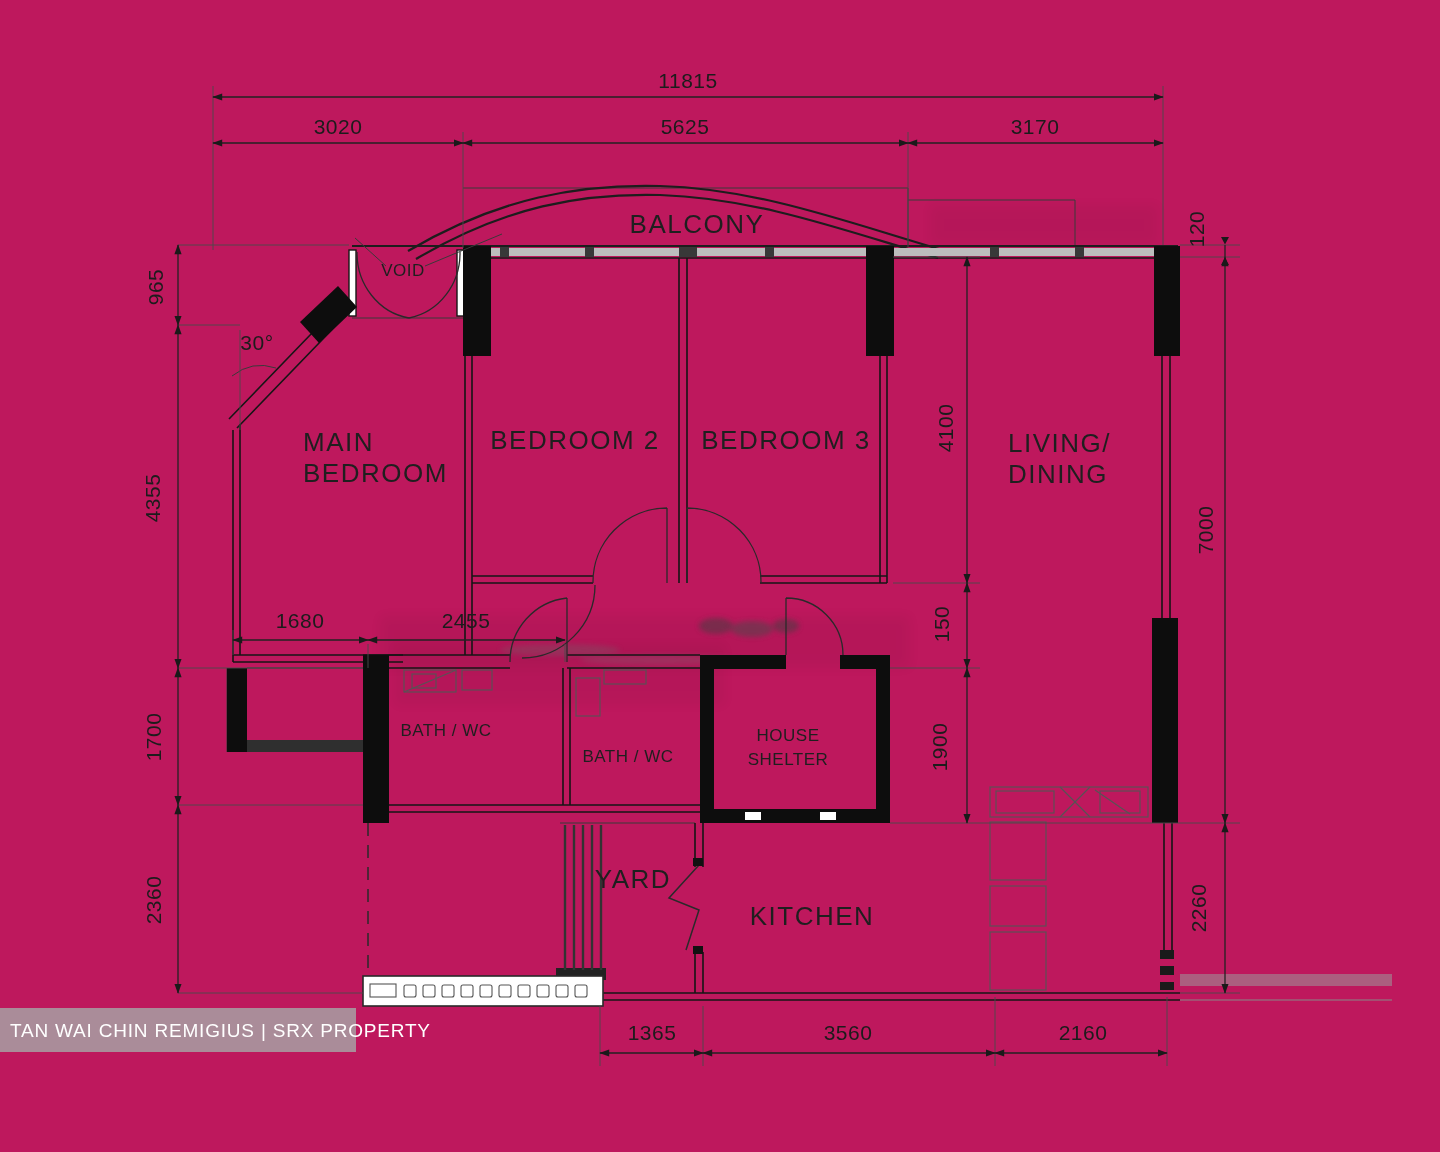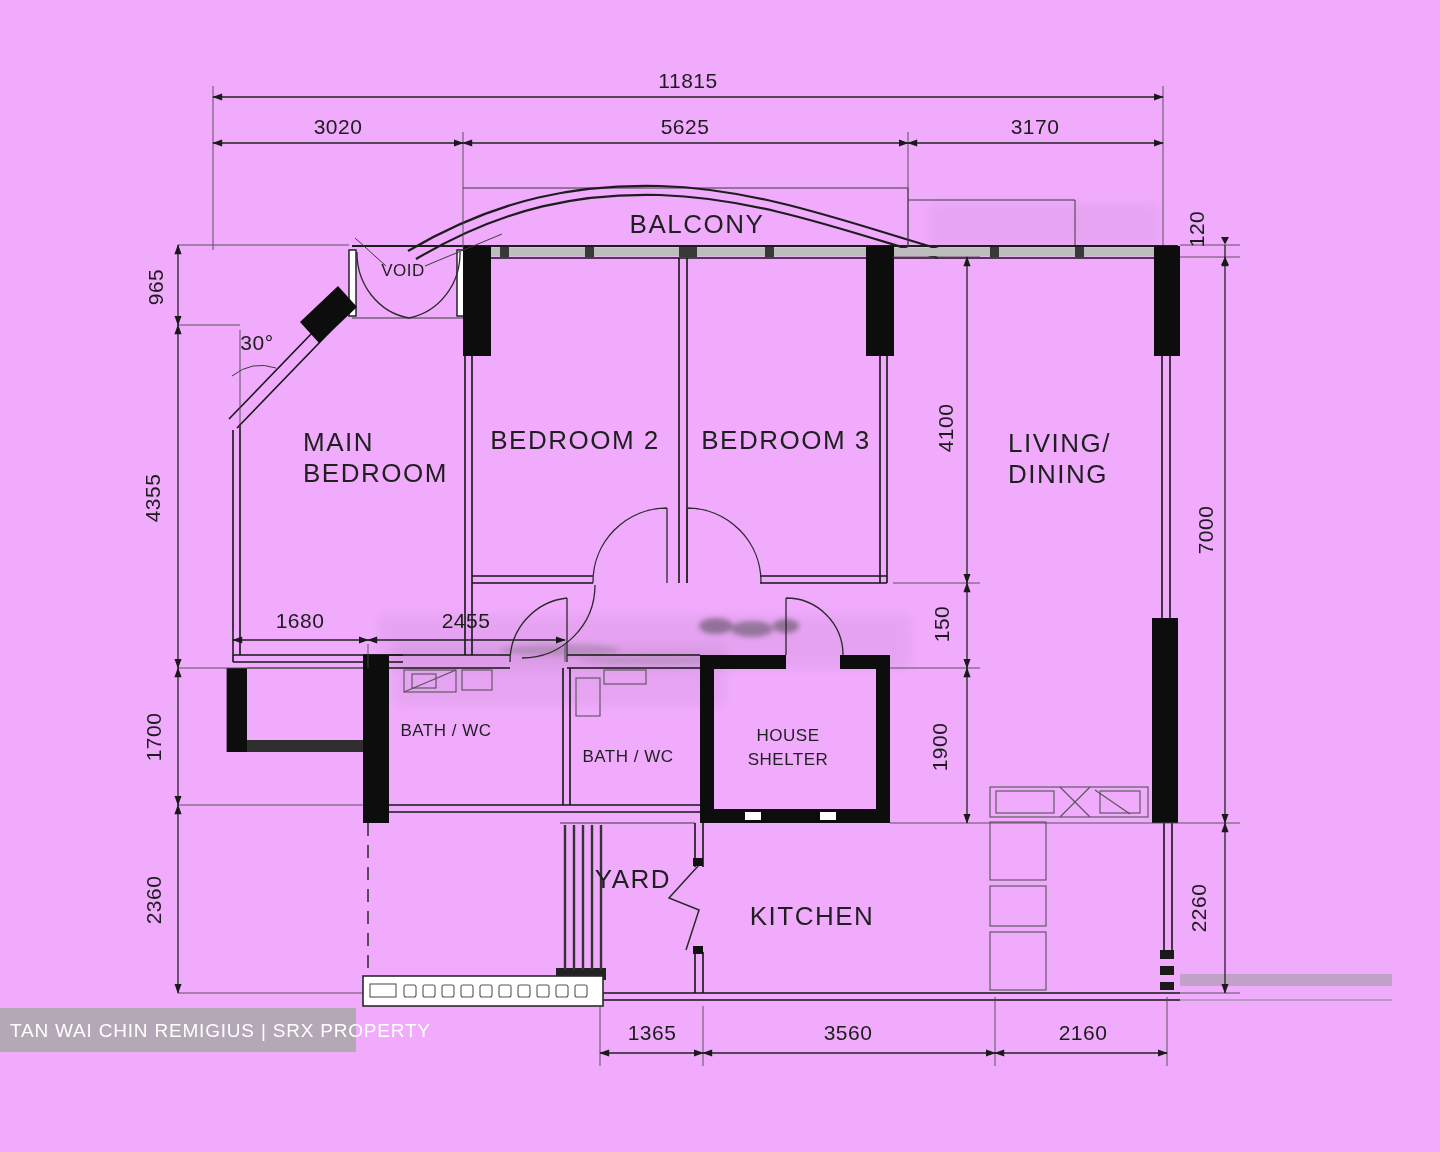--- a/index.html
+++ b/index.html
@@ -1,17 +1,17 @@
 <!DOCTYPE html>
 <html><head>
 <meta charset="utf-8">
 <style>
   html,body{margin:0;padding:0;background:#ffffff;}
   .stage{
-    position:relative;width:1440px;height:1152px;background:#f0abfc;overflow:hidden;
+    position:relative;width:1440px;height:1152px;background:#be185d;overflow:hidden;
     font-family:"Liberation Sans", sans-serif;
   }
   svg{position:absolute;left:0;top:0;}
   .wall{stroke:#161616;stroke-width:1.6;fill:none;}
   .wall2{stroke:#1d1d1d;stroke-width:2.2;fill:none;}
   .thin{stroke:#3a3a3a;stroke-width:1;fill:none;}
   .ext{stroke:#4a4a4a;stroke-width:0.9;fill:none;}
   .dimline{stroke:#222;stroke-width:1.3;fill:none;}
   .pillar{fill:#0d0d0d;stroke:none;}
   .fixture{stroke:#555;stroke-width:1.1;fill:none;}

